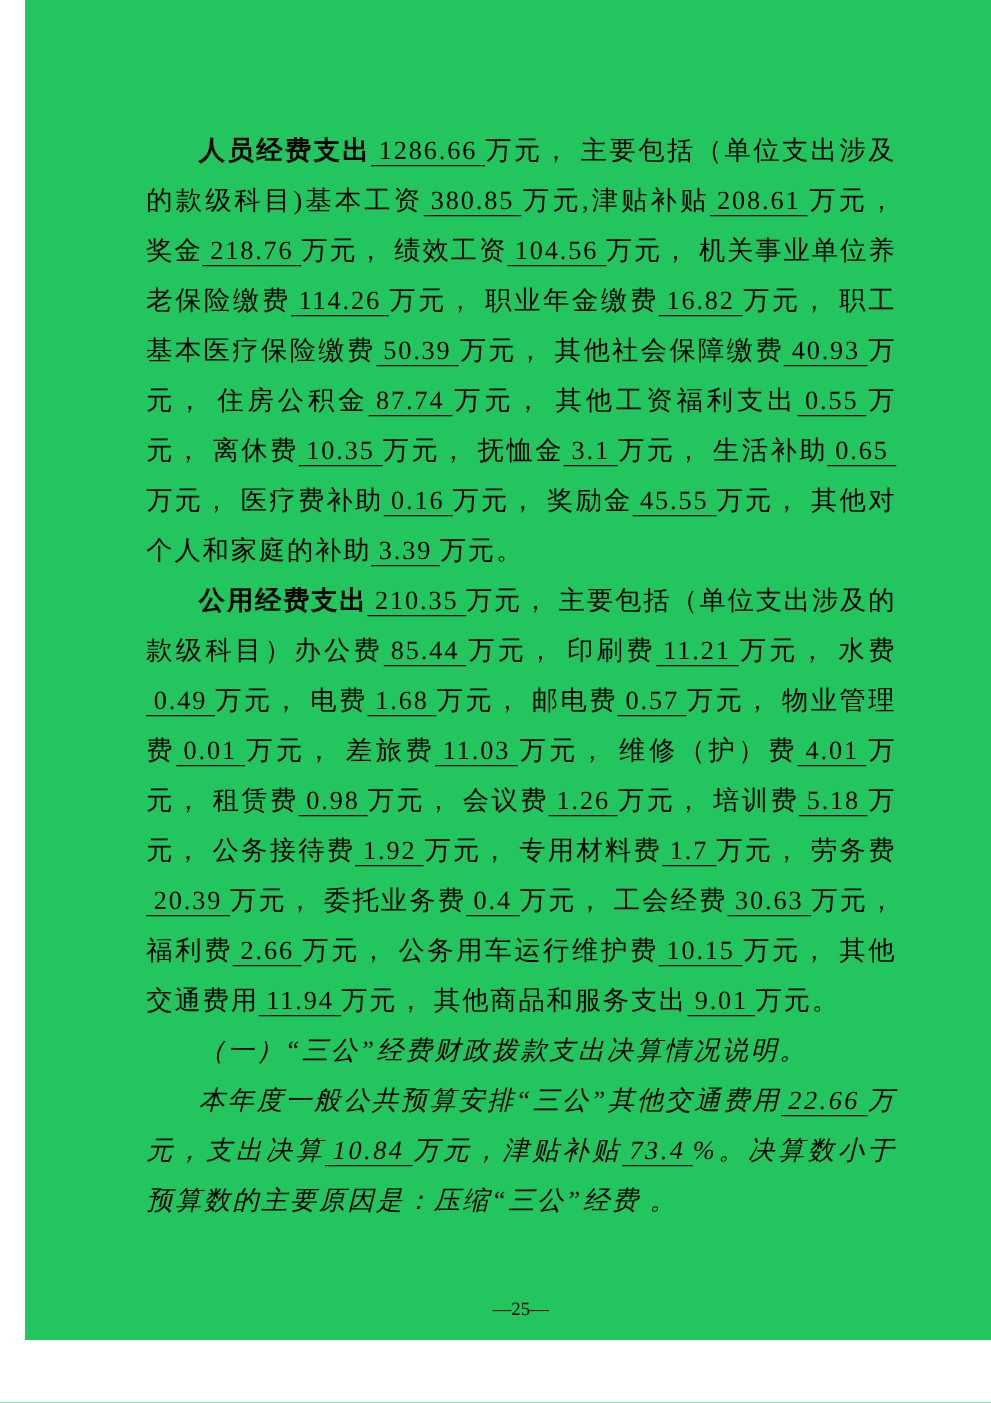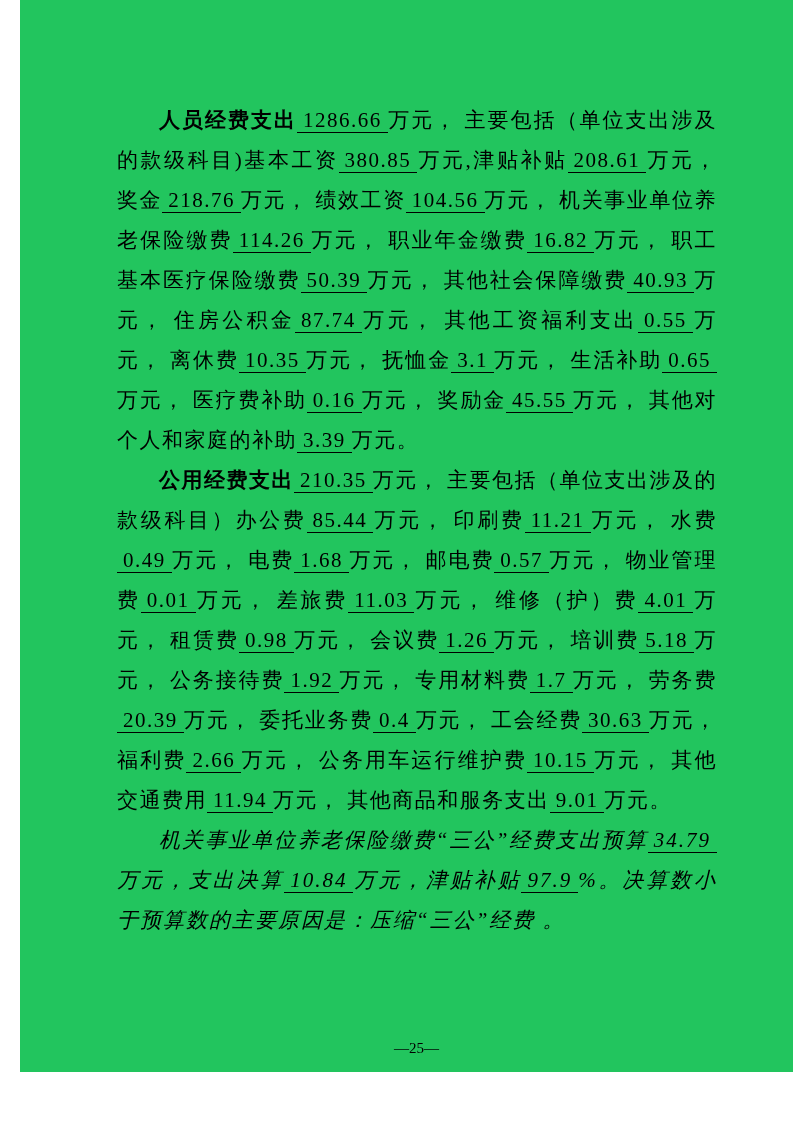--- a/index.html
+++ b/index.html
@@ -61,18 +61,19 @@
     font-family: "Liberation Serif", "DejaVu Serif", serif;
   }
 </style>
 </head>
 <body>
 
 <div class="page">
   <div class="content">
     <p class="para body"><span class="seg-bold">人员经费支出</span><span class="seg-underline">1286.66</span><span class="seg-normal">万元， 主要包括（单位支出涉及的款级科目)基本工资</span><span class="seg-underline">380.85</span><span class="seg-normal">万元,津贴补贴</span><span class="seg-underline">208.61</span><span class="seg-normal">万元， 奖金</span><span class="seg-underline">218.76</span><span class="seg-normal">万元， 绩效工资</span><span class="seg-underline">104.56</span><span class="seg-normal">万元， 机关事业单位养老保险缴费</span><span class="seg-underline">114.26</span><span class="seg-normal">万元， 职业年金缴费</span><span class="seg-underline">16.82</span><span class="seg-normal">万元， 职工基本医疗保险缴费</span><span class="seg-underline">50.39</span><span class="seg-normal">万元， 其他社会保障缴费</span><span class="seg-underline">40.93</span><span class="seg-normal">万元， 住房公积金</span><span class="seg-underline">87.74</span><span class="seg-normal">万元， 其他工资福利支出</span><span class="seg-underline">0.55</span><span class="seg-normal">万元， 离休费</span><span class="seg-underline">10.35</span><span class="seg-normal">万元， 抚恤金</span><span class="seg-underline">3.1</span><span class="seg-normal">万元， 生活补助</span><span class="seg-underline">0.65</span><span class="seg-normal">万元， 医疗费补助</span><span class="seg-underline">0.16</span><span class="seg-normal">万元， 奖励金</span><span class="seg-underline">45.55</span><span class="seg-normal">万元， 其他对个人和家庭的补助</span><span class="seg-underline">3.39</span><span class="seg-normal">万元。</span></p>
     <p class="para body"><span class="seg-bold">公用经费支出</span><span class="seg-underline">210.35</span><span class="seg-normal">万元， 主要包括（单位支出涉及的款级科目）办公费</span><span class="seg-underline">85.44</span><span class="seg-normal">万元， 印刷费</span><span class="seg-underline">11.21</span><span class="seg-normal">万元， 水费</span><span class="seg-underline">0.49</span><span class="seg-normal">万元， 电费</span><span class="seg-underline">1.68</span><span class="seg-normal">万元， 邮电费</span><span class="seg-underline">0.57</span><span class="seg-normal">万元， 物业管理费</span><span class="seg-underline">0.01</span><span class="seg-normal">万元， 差旅费</span><span class="seg-underline">11.03</span><span class="seg-normal">万元， 维修（护）费</span><span class="seg-underline">4.01</span><span class="seg-normal">万元， 租赁费</span><span class="seg-underline">0.98</span><span class="seg-normal">万元， 会议费</span><span class="seg-underline">1.26</span><span class="seg-normal">万元， 培训费</span><span class="seg-underline">5.18</span><span class="seg-normal">万元， 公务接待费</span><span class="seg-underline">1.92</span><span class="seg-normal">万元， 专用材料费</span><span class="seg-underline">1.7</span><span class="seg-normal">万元， 劳务费</span><span class="seg-underline">20.39</span><span class="seg-normal">万元， 委托业务费</span><span class="seg-underline">0.4</span><span class="seg-normal">万元， 工会经费</span><span class="seg-underline">30.63</span><span class="seg-normal">万元， 福利费</span><span class="seg-underline">2.66</span><span class="seg-normal">万元， 公务用车运行维护费</span><span class="seg-underline">10.15</span><span class="seg-normal">万元， 其他交通费用</span><span class="seg-underline">11.94</span><span class="seg-normal">万元， 其他商品和服务支出</span><span class="seg-underline">9.01</span><span class="seg-normal">万元。</span></p>
-    <p class="para kaiti"><span class="seg-normal">机关事业单位养老保险缴费“三公”经费支出预算</span><span class="seg-underline">34.79</span><span class="seg-normal">万元，支出决算</span><span class="seg-underline">10.84</span><span class="seg-normal">万元，津贴补贴</span><span class="seg-underline">97.9</span><span class="seg-normal">%。决算数小于预算数的主要原因是：压缩“三公”经费 。</span></p>
+    <p class="para kaiti"><span class="seg-normal">（一）“三公”经费财政拨款支出决算情况说明。</span></p>
+    <p class="para kaiti"><span class="seg-normal">本年度一般公共预算安排“三公”其他交通费用</span><span class="seg-underline">22.66</span><span class="seg-normal">万元，支出决算</span><span class="seg-underline">10.84</span><span class="seg-normal">万元，津贴补贴</span><span class="seg-underline">73.4</span><span class="seg-normal">%。决算数小于预算数的主要原因是：压缩“三公”经费 。</span></p>
   </div>
   <div class="footer">
     <span>—25—</span>
   </div>
 </div>
 
 </body></html>

